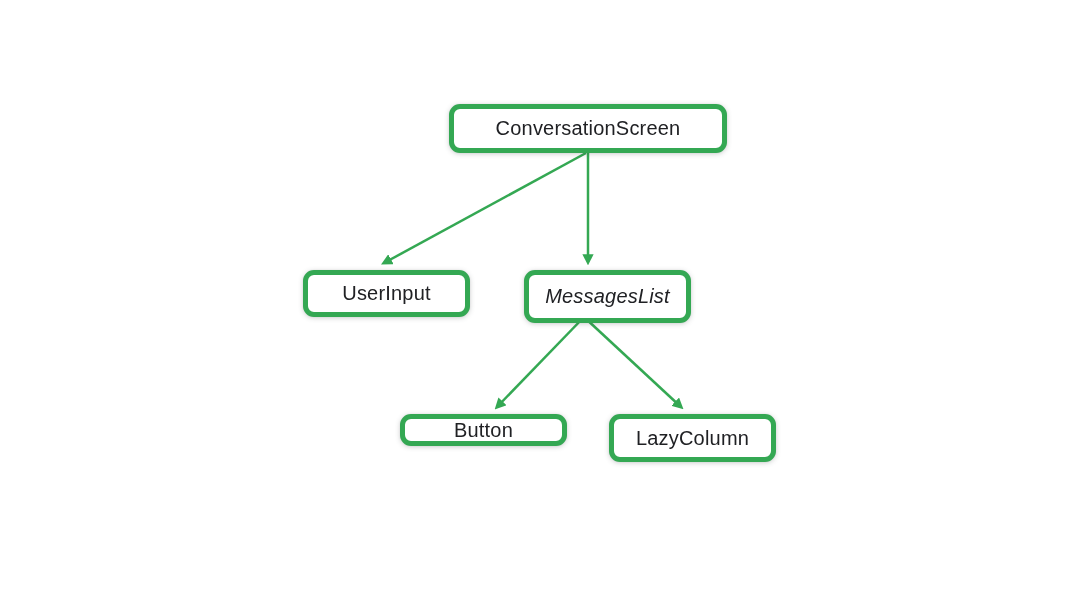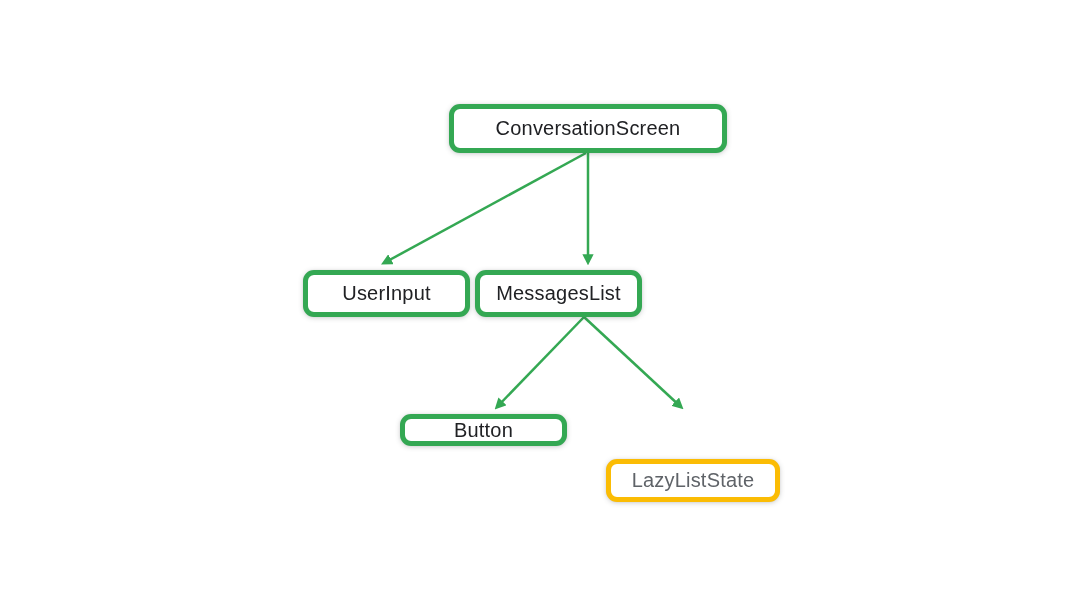--- a/index.html
+++ b/index.html
@@ -74,26 +74,26 @@
   </svg>
 
   <div class="node composable" style="left:449px; top:104px; width:278px; height:49px;">
     <span class="label">ConversationScreen</span>
   </div>
 
   <div class="node composable" style="left:303px; top:270px; width:167px; height:47px;">
     <span class="label">UserInput</span>
   </div>
 
-  <div class="node composable" style="left:475px; top:270px; width:167px; height:47px;">
+  <div class="node composable" style="left:524px; top:270px; width:167px; height:53px;font-style:italic;">
     <span class="label">MessagesList</span>
   </div>
 
   <div class="node composable" style="left:400px; top:414px; width:167px; height:32px;">
     <span class="label">Button</span>
   </div>
 
+  <div class="node composable" style="left:609px; top:414px; width:167px; height:48px;">
+    <span class="label">LazyColumn</span>
+  </div>
 
-  <div class="node state" style="left:606px; top:459px; width:174px; height:43px;">
-    <span class="label">LazyListState</span>
-  </div>
 
 </div>
 
 </body></html>

